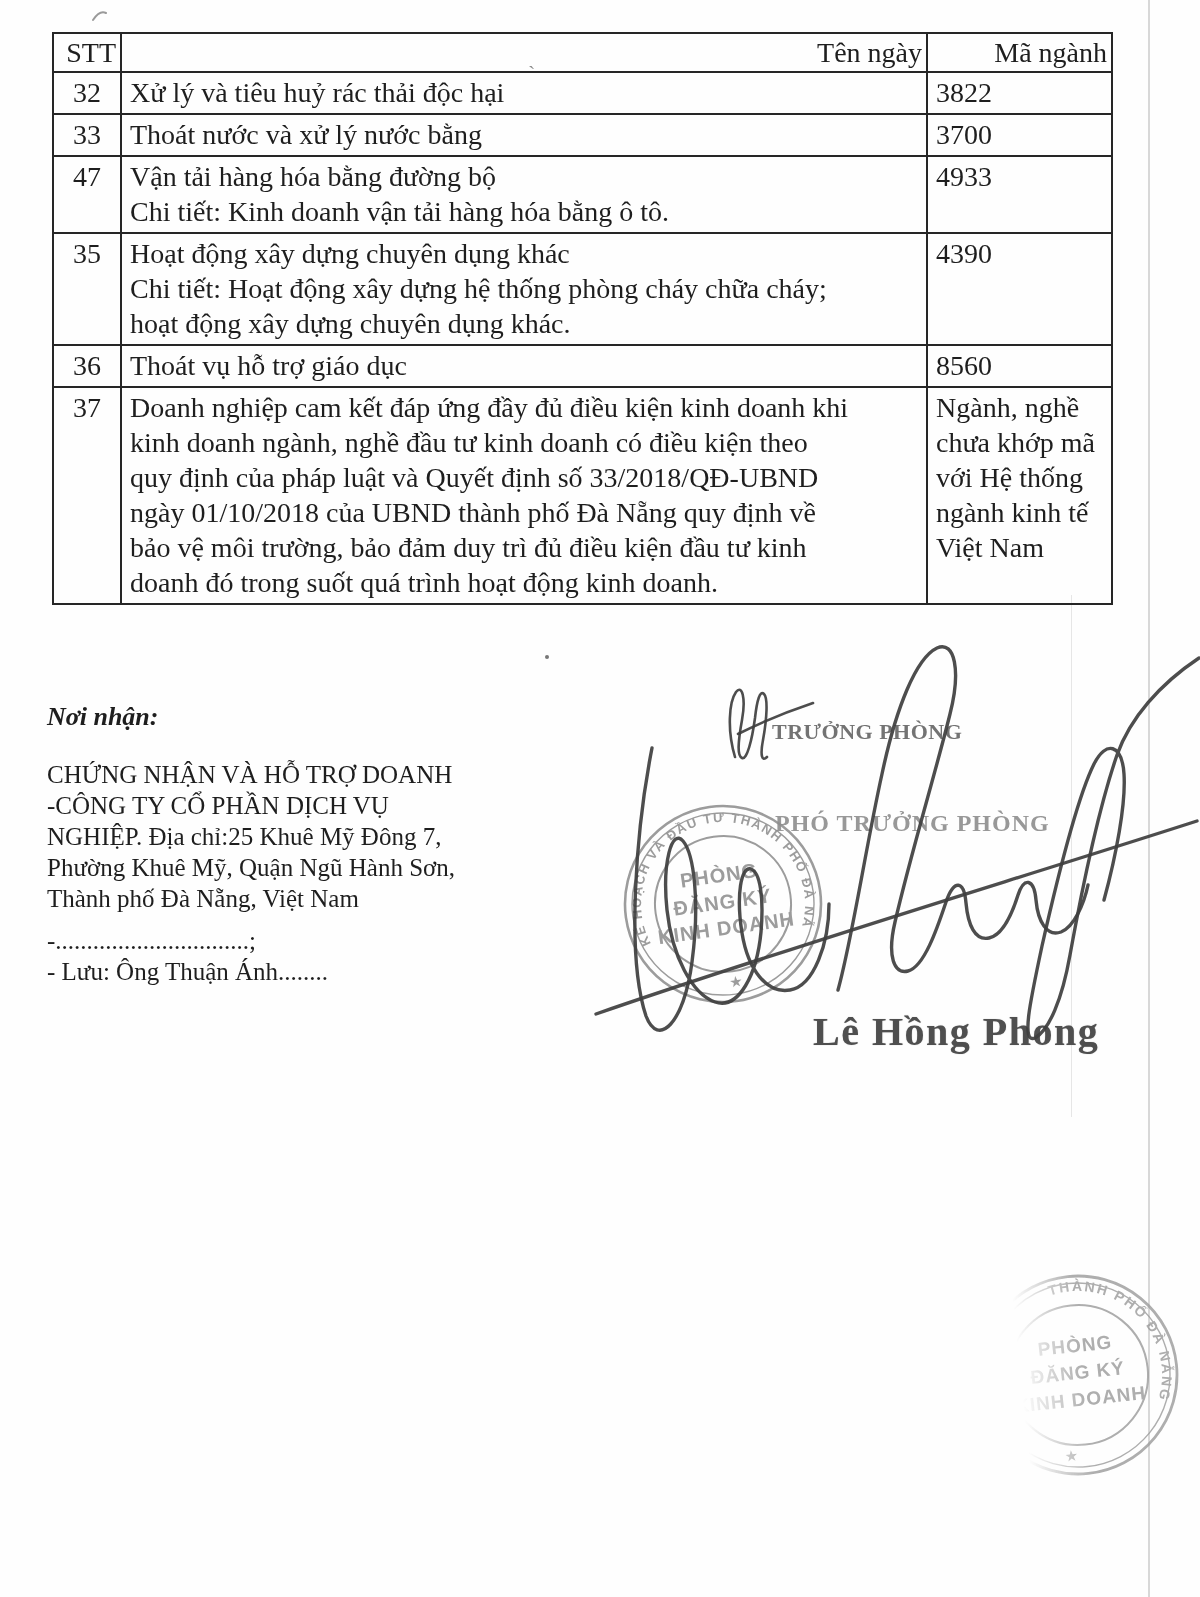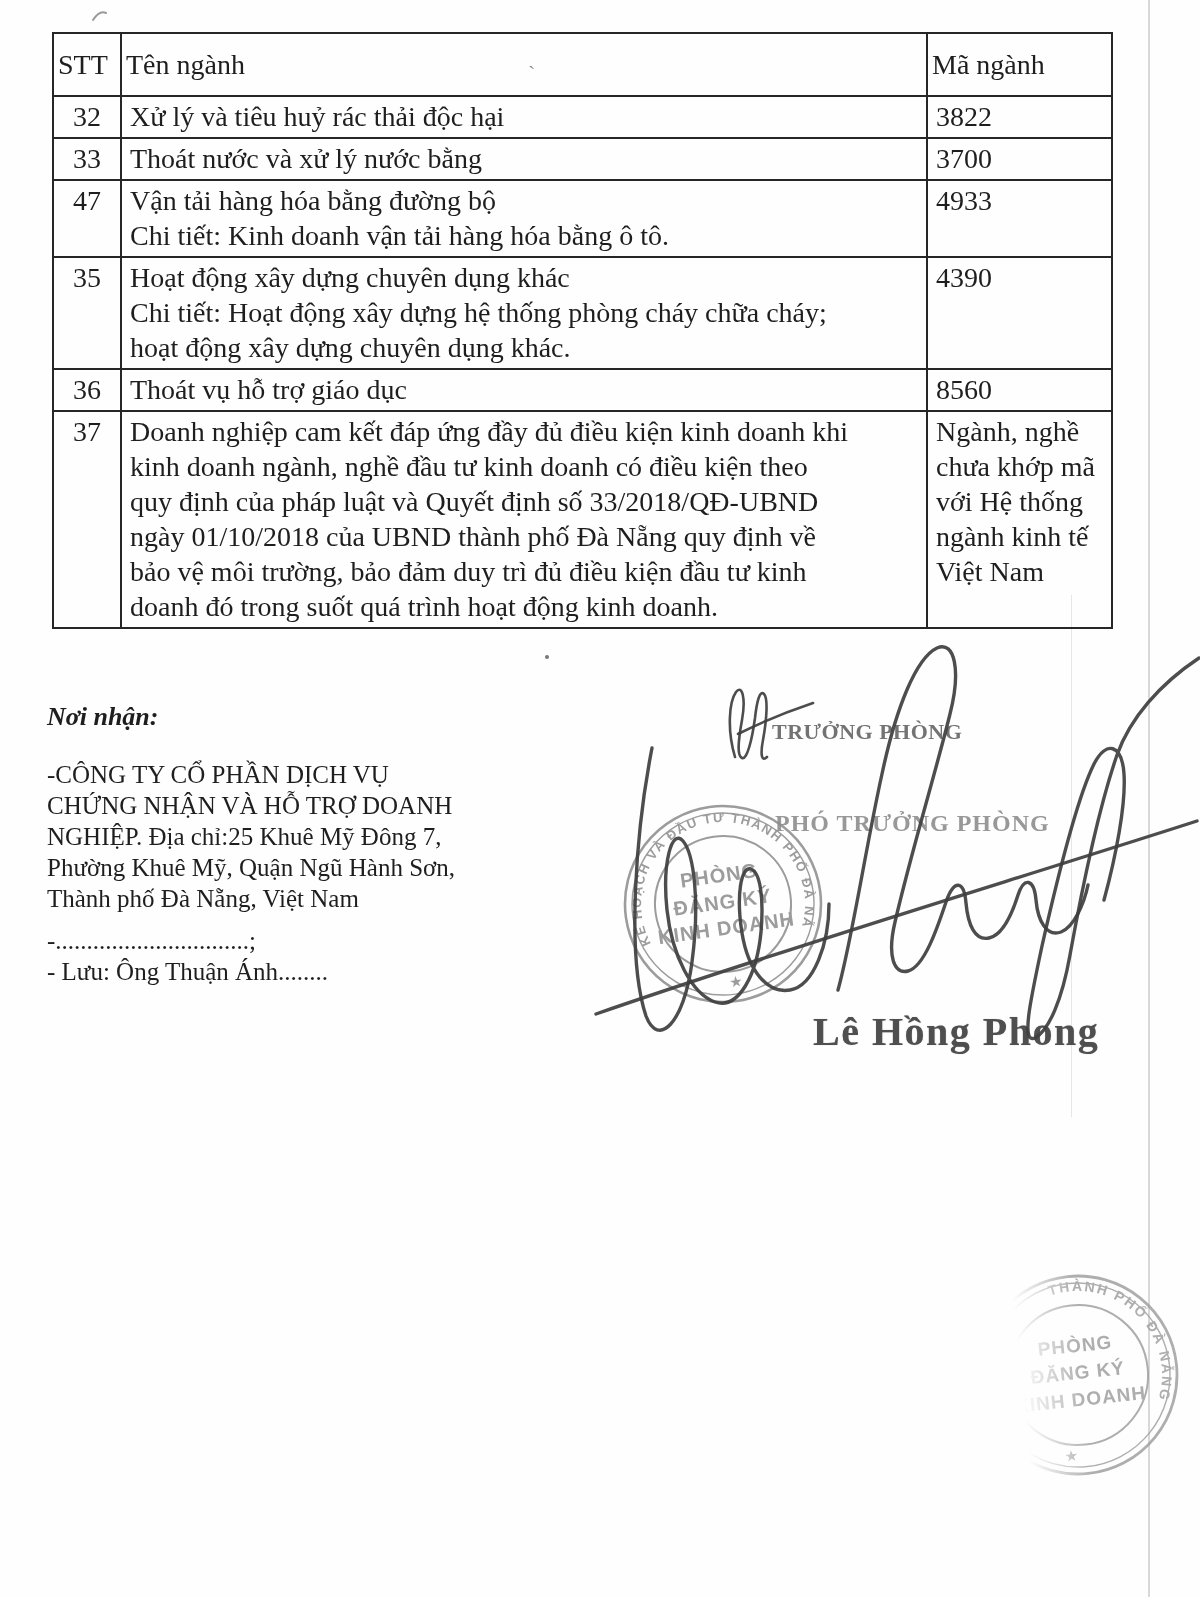--- a/index.html
+++ b/index.html
@@ -25,21 +25,21 @@
   
   table.doc-table{
     position:absolute;left:52px;top:32px;width:1059px;z-index:2;
     border-collapse:collapse;table-layout:fixed;
     font-size:28px;line-height:35px;color:var(--text-ink);
   }
   .doc-table th,.doc-table td{
     border:2px solid var(--border-ink);
     vertical-align:top;padding:2px 8px 3px 8px;
   }
-  .doc-table th{font-weight:normal;text-align:left;padding:13px 4px;border-radius:17px;}
+  .doc-table th{font-weight:normal;text-align:right;padding:1px 4px;border-radius:17px;}
   .cell-stt{text-align:center;padding-left:2px!important;padding-right:2px!important;}
   .cell-name,.cell-code{white-space:pre-line;}
   
   .recipients{position:absolute;left:47px;top:701px;width:430px;z-index:2;font-size:25px;line-height:31px;}
   .recipients .heading{font-weight:bold;font-style:italic;font-size:26px;margin-bottom:27px;}
   .rcpt-line{white-space:nowrap;}
   .rcpt-dots{margin-top:11px;}
   
   .sig-title{
     position:absolute;left:772px;top:719px;z-index:3;
@@ -93,21 +93,21 @@
 
   <table class="doc-table">
     <colgroup>
         <col style="width:68px">
         <col style="width:806px">
         <col style="width:185px">
       </colgroup>
     <thead>
       <tr>
         <th>STT</th>
-        <th>Tên ngành</th>
+        <th>Tên ngày</th>
         <th>Mã ngành</th>
       </tr>
     </thead>
     <tbody>
     <tr>
       <td class="cell-stt">32</td>
       <td class="cell-name">Xử lý và tiêu huỷ rác thải độc hại</td>
       <td class="cell-code">3822</td>
     </tr>
 
@@ -151,22 +151,22 @@
 với Hệ thống
 ngành kinh tế
 Việt Nam</td>
     </tr>
   </tbody>
   </table>
 
   <div class="recipients">
     <div class="heading">Nơi nhận:</div>
     <div>
+        <div class="rcpt-line">CHỨNG NHẬN VÀ HỖ TRỢ DOANH</div>
         <div class="rcpt-line">-CÔNG TY CỔ PHẦN DỊCH VỤ</div>
-        <div class="rcpt-line">CHỨNG NHẬN VÀ HỖ TRỢ DOANH</div>
         <div class="rcpt-line">NGHIỆP. Địa chỉ:25 Khuê Mỹ Đông 7,</div>
         <div class="rcpt-line">Phường Khuê Mỹ, Quận Ngũ Hành Sơn,</div>
         <div class="rcpt-line">Thành phố Đà Nẵng, Việt Nam</div>
       </div>
     <div class="rcpt-line rcpt-dots">-...............................;</div>
     <div class="rcpt-line">- Lưu: Ông Thuận Ánh........</div>
   </div>
 
   <div class="sig-title">TRƯỞNG PHÒNG</div>
   <div class="sig-subtitle">PHÓ TRƯỞNG PHÒNG</div>

